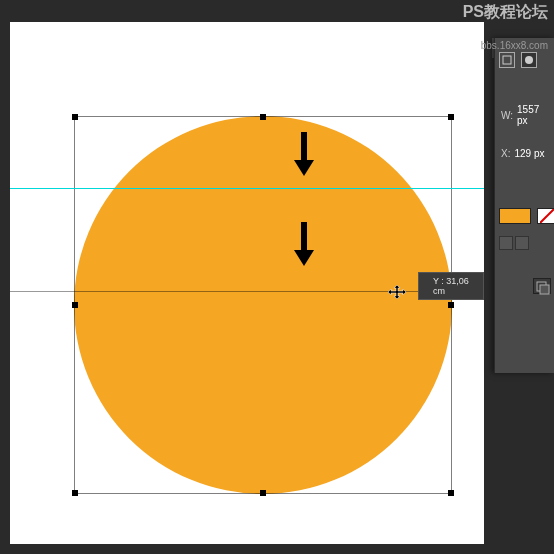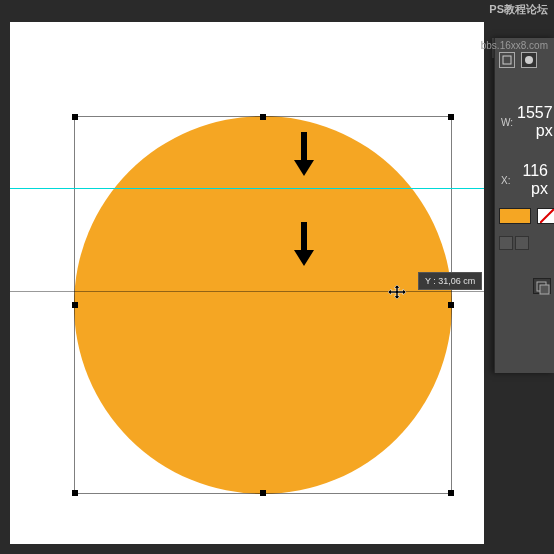--- a/index.html
+++ b/index.html
@@ -74,21 +74,21 @@
     }
     .arrow.a1 { top: 108px; }
     .arrow.a2 { top: 198px; }
     .tooltip {
       position: absolute;
       left: 408px;
       top: 250px;
       background: #3a3a3a;
       color: #e0e0e0;
       font-size: 9px;
-      padding: 3px 6px;
+      padding: 3px 14px;
       border: 1px solid #555;
     }
     .move-cursor {
       position: absolute;
       left: 378px;
       top: 263px;
       width: 18px;
       height: 14px;
     }
     .properties-panel {
@@ -136,22 +136,21 @@
       display: flex;
       align-items: center;
       justify-content: center;
     }
     .prop-label {
       color: #ccc;
       font-size: 10px;
     }
     .prop-value {
       color: #fff;
-      font-size: 16px;
-      text-align: right;
+      font-size: 10px;
     }
     .fill-swatch {
       position: absolute;
       left: 4px;
       top: 170px;
       width: 32px;
       height: 16px;
       background: #f5a623;
       border: 1px solid #222;
     }
@@ -188,21 +187,21 @@
       width: 18px;
       height: 16px;
       background: #3a3a3a;
       border: 1px solid #222;
     }
     .watermark-top {
       position: absolute;
       right: 6px;
       top: 2px;
       color: #bbb;
-      font-size: 11px;
+      font-size: 16px;
       font-weight: bold;
     }
     .watermark-url {
       position: absolute;
       right: 6px;
       top: 16px;
       color: #999;
       font-size: 10px;
       margin-top: 24px;
     }
@@ -258,21 +257,21 @@
         </svg>
     </div>
   </div>
   <div class="panel-body">
     <div class="panel-row">
       <span class="prop-label">W:</span>
       <span class="prop-value">1557 px</span>
     </div>
     <div class="panel-row">
       <span class="prop-label">X:</span>
-      <span class="prop-value">116 px</span>
+      <span class="prop-value">129 px</span>
     </div>
   </div>
   <div class="fill-swatch"></div>
   <div class="stroke-swatch">
     <svg viewBox="0 0 14 14">
         <line x1="0" y1="14" x2="14" y2="0" stroke="#d00" stroke-width="2"></line>
       </svg>
   </div>
   <div class="path-ops">
     <div class="path-op"></div>

